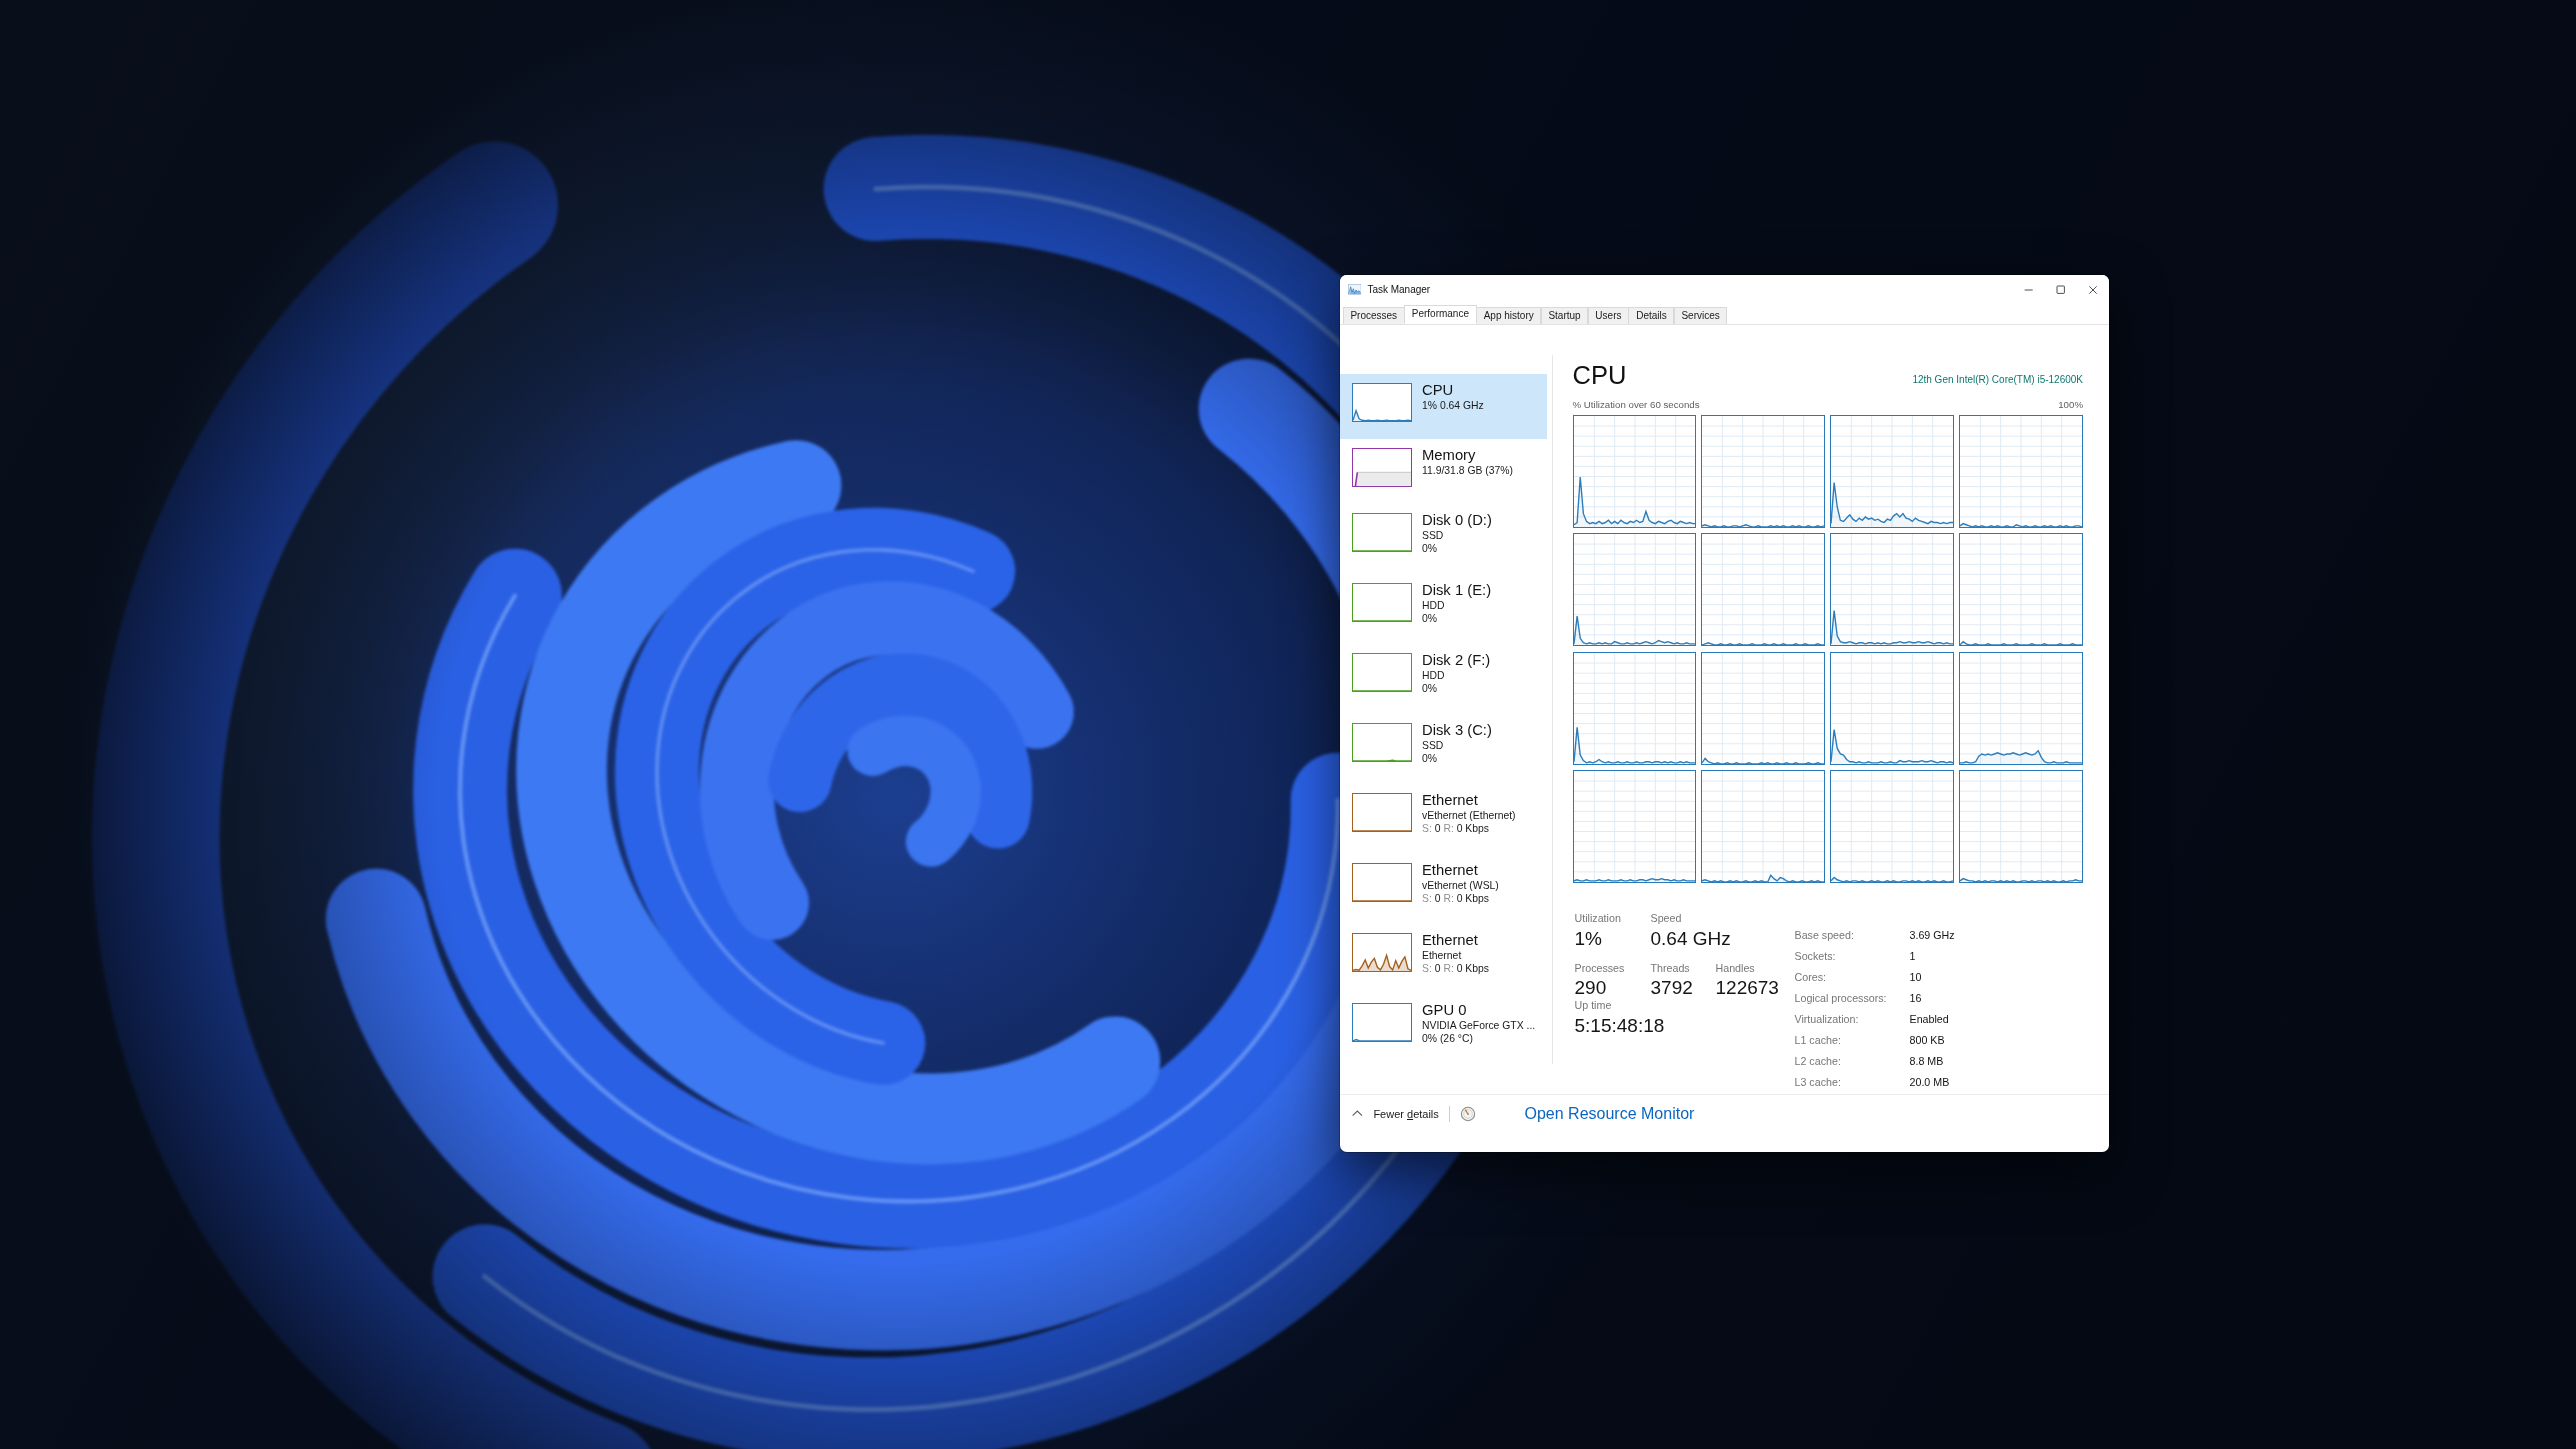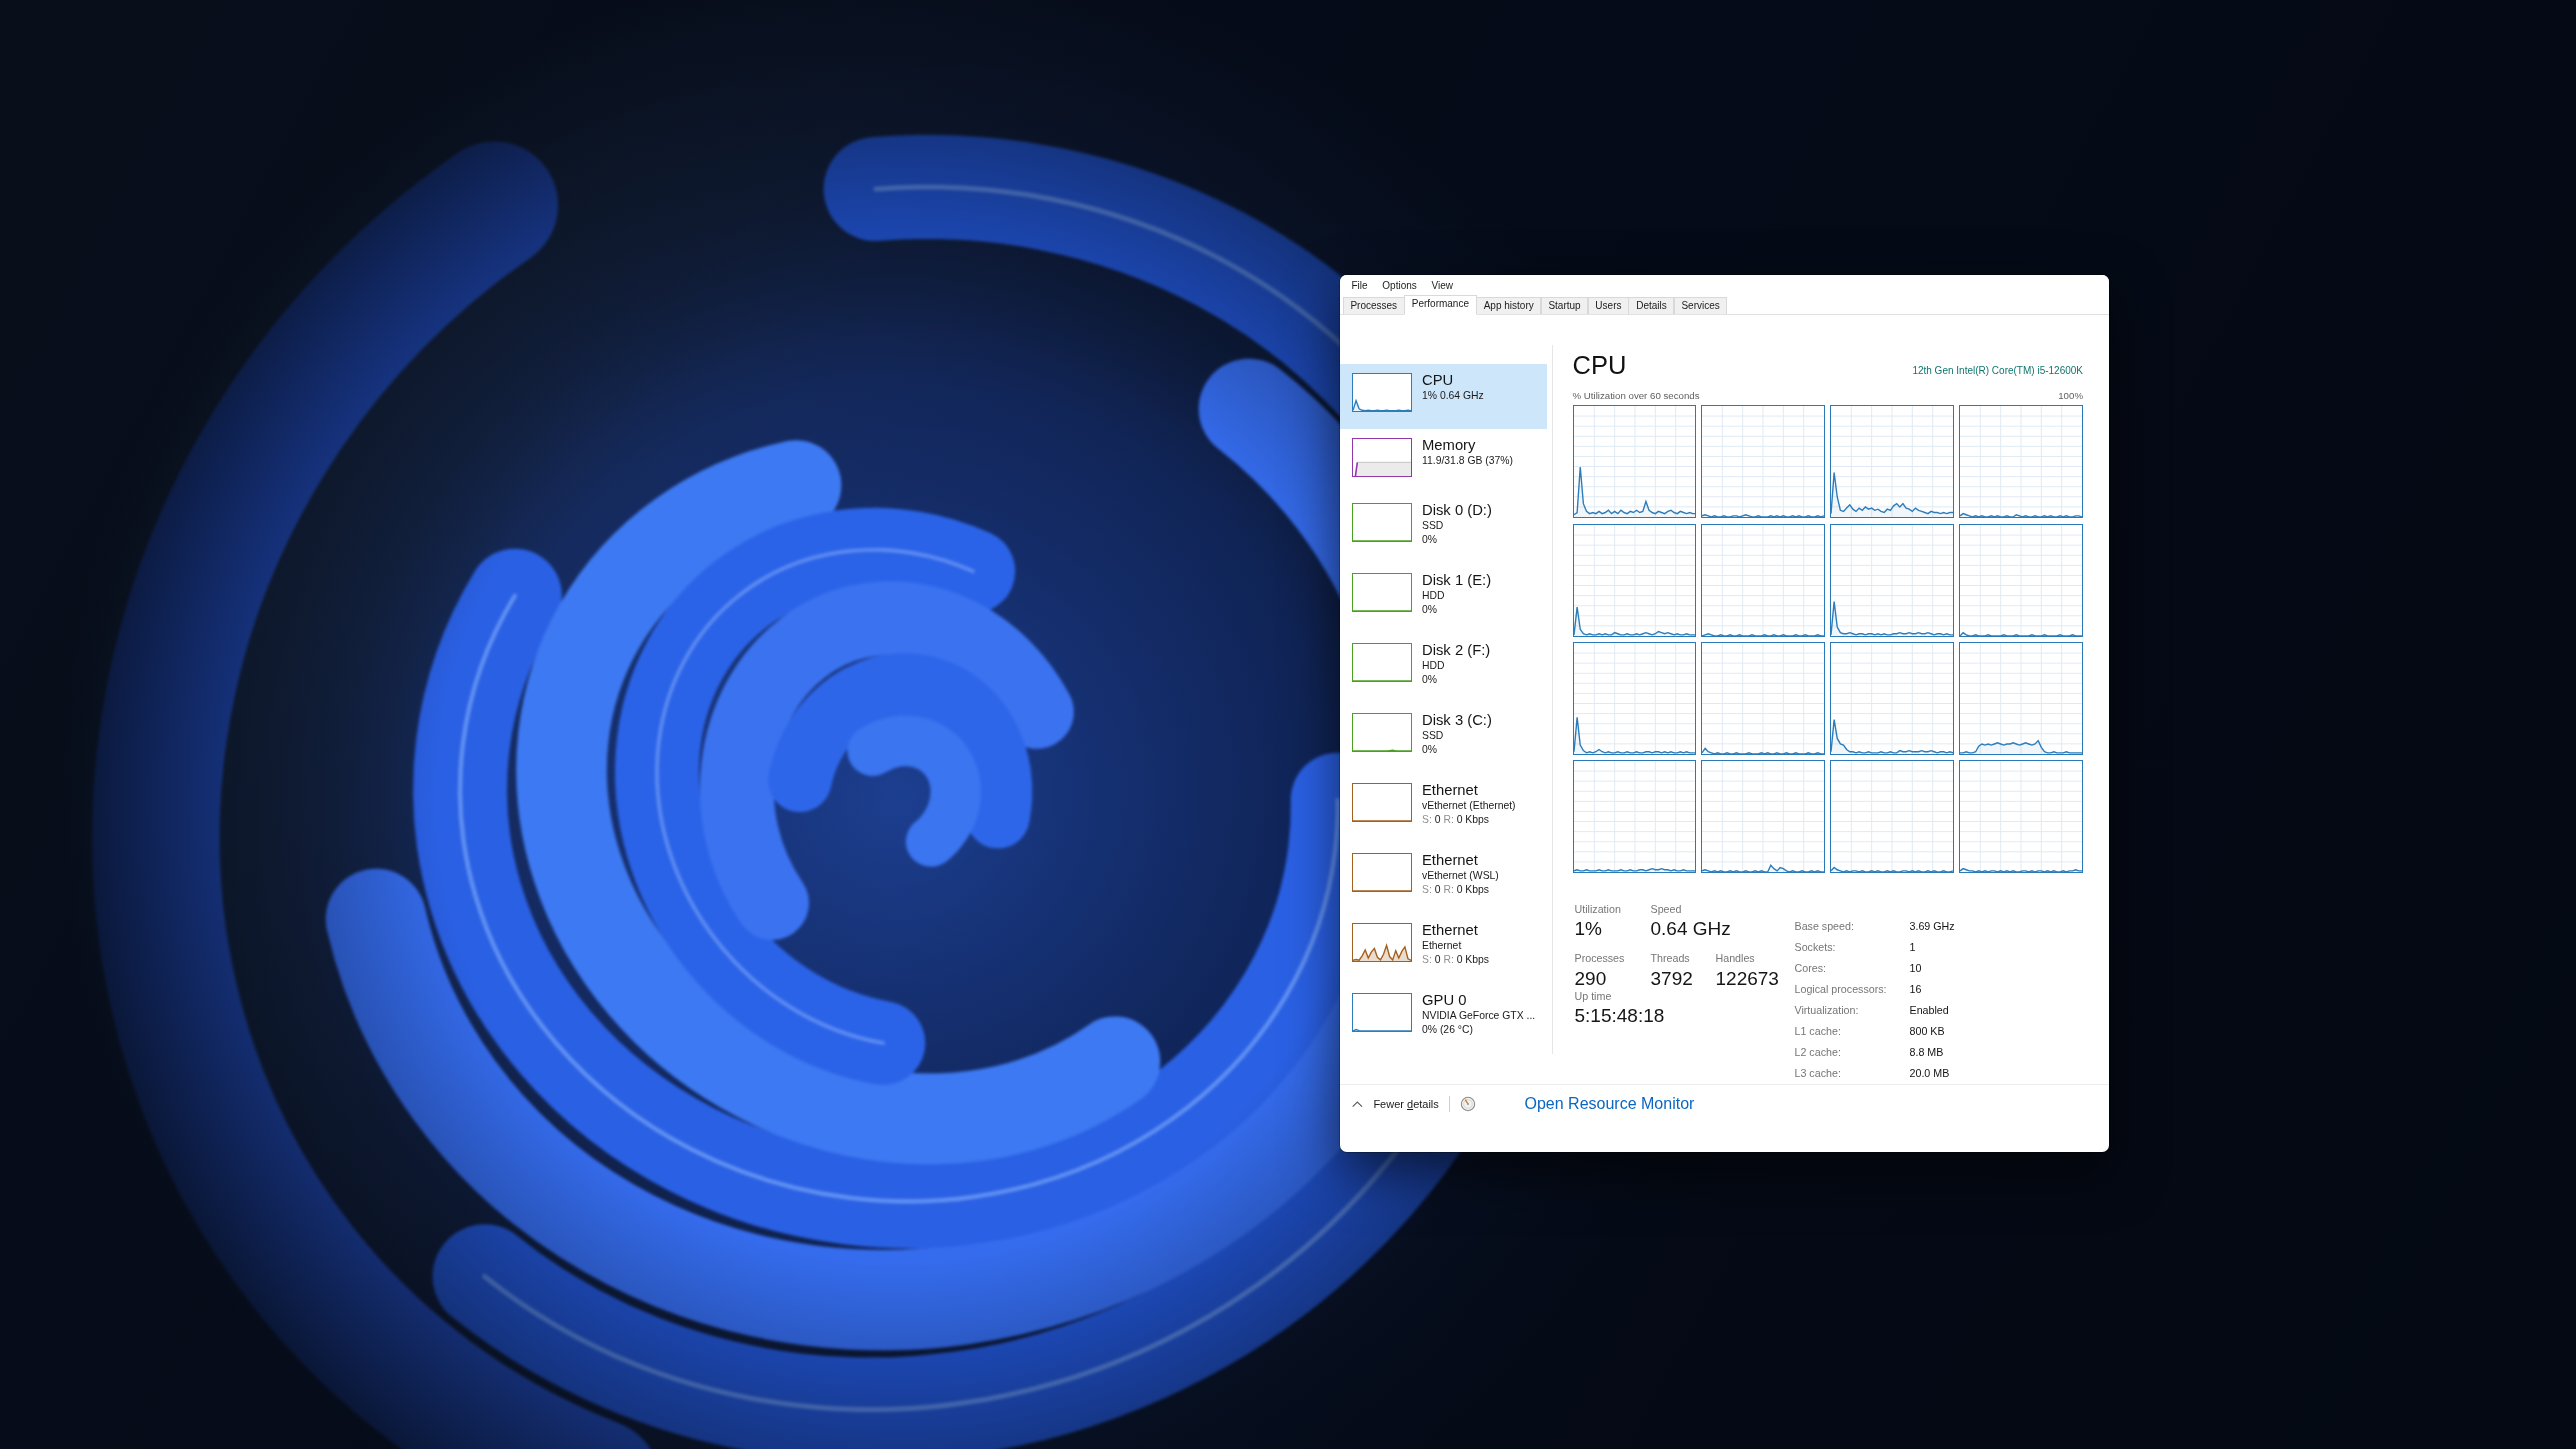--- a/index.html
+++ b/index.html
@@ -116,26 +116,47 @@
         <ellipse rx="170" ry="150" transform="rotate(112)" pathLength="100" stroke="#2e66ea" stroke-width="95" stroke-dasharray="50 50" stroke-dashoffset="-24"></ellipse>
         <ellipse rx="90" ry="80" transform="rotate(140)" pathLength="100" stroke="#3b74f0" stroke-width="75" stroke-dasharray="48 52" stroke-dashoffset="-30"></ellipse>
       </g>
     </g>
   </svg>
   <div class="wall-shade"></div>
 </div>
 
 <div class="tm-window">
 
-
-  <div class="menubar">
-    <span class="menu-item">File</span>
-    <span class="menu-item">Options</span>
-    <span class="menu-item">View</span>
+  <div class="titlebar">
+    <svg width="13.4" height="10.7" viewBox="0 0 20 16">
+      <rect x="0.5" y="0.5" width="19" height="15" fill="#eef5fb" stroke="#9ab6d8"></rect>
+      <polygon points="1,15 3,15 4,4 6,12 8,7 10,14 12,9 14,12 16,10 19,13 19,15" fill="#7fb2e0"></polygon>
+      <polyline points="1,15 4,4 6,12 8,7 10,14 12,9 14,12 16,10 19,13" fill="none" stroke="#2d7dbb" stroke-width="1"></polyline>
+    </svg>
+    <span class="app-title">Task Manager</span>
+    <div class="tb-btns">
+      <div class="tb-btn">
+        <svg width="9.4" height="9.4" viewBox="0 0 14 14">
+          <line x1="1" y1="7.5" x2="13" y2="7.5" stroke="#222" stroke-width="1.2"></line>
+        </svg>
+      </div>
+      <div class="tb-btn">
+        <svg width="9.4" height="9.4" viewBox="0 0 14 14">
+          <rect x="1.5" y="1.5" width="11" height="11" fill="none" stroke="#222" stroke-width="1.2" rx="1"></rect>
+        </svg>
+      </div>
+      <div class="tb-btn">
+        <svg width="10" height="10" viewBox="0 0 15 15">
+          <line x1="2" y1="2" x2="13" y2="13" stroke="#222" stroke-width="1.2"></line>
+          <line x1="13" y1="2" x2="2" y2="13" stroke="#222" stroke-width="1.2"></line>
+        </svg>
+      </div>
+    </div>
   </div>
+
 
   <div class="tabbar">
     <span class="tab">Processes</span>
     <span class="tab active">Performance</span>
     <span class="tab">App history</span>
     <span class="tab">Startup</span>
     <span class="tab">Users</span>
     <span class="tab">Details</span>
     <span class="tab">Services</span>
   </div>

